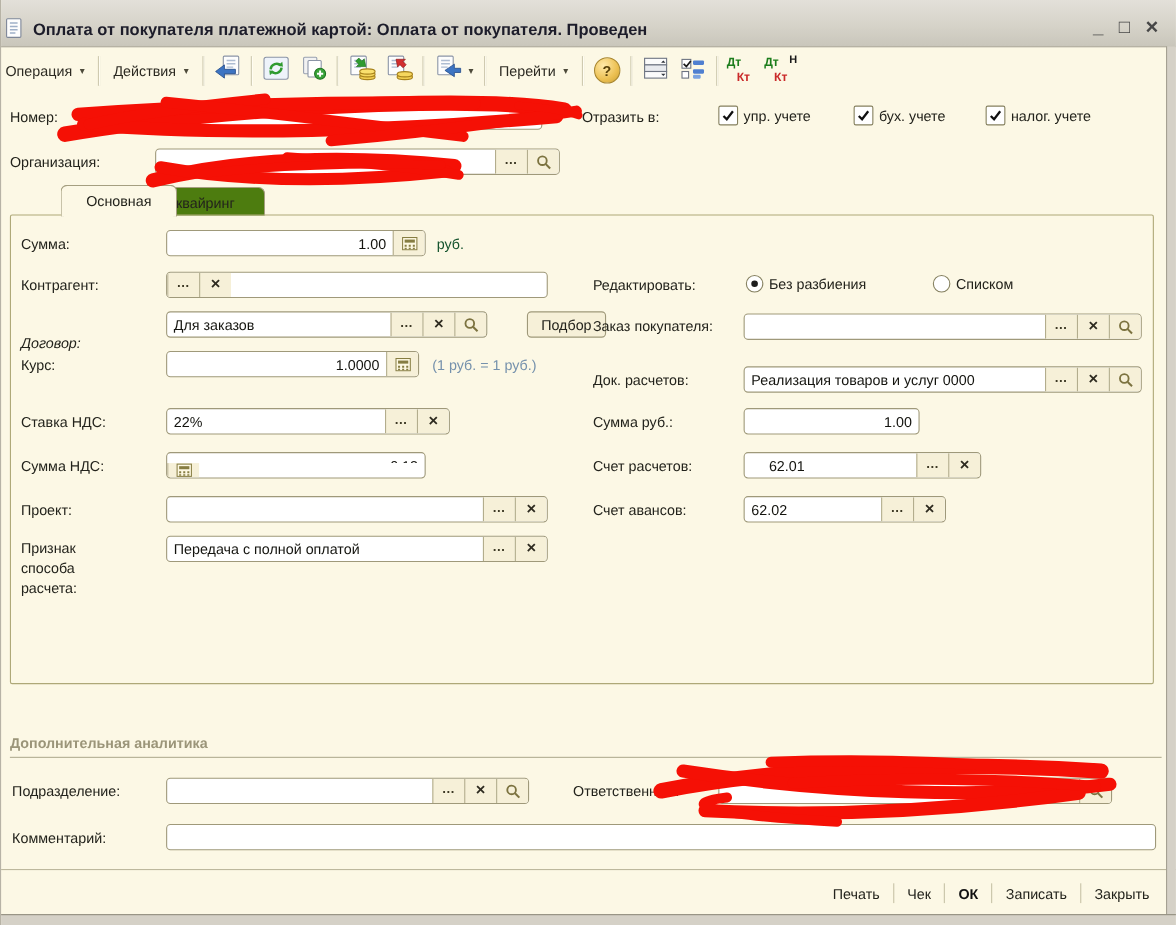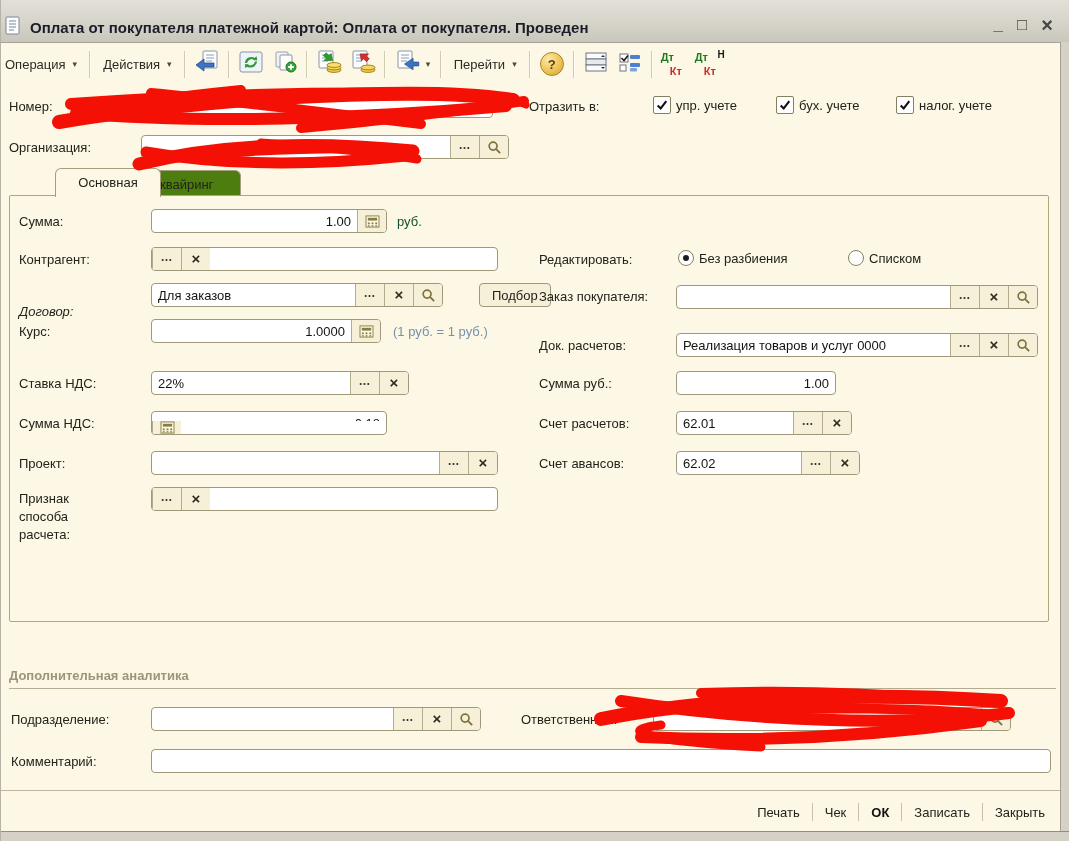--- a/index.html
+++ b/index.html
@@ -339,20 +339,21 @@
   <div class="fg" style="left:150px;top:451px;width:347px;">
     <div class="ftext"></div>
     <div class="fbtn dots">…</div>
     <div class="fbtn">
         <span class="xg">×</span>
       </div>
   </div>
 
   <div class="lblw" style="left:18px;top:490px;width:84px;">Признак способа расчета:</div>
   <div class="fg" style="left:150px;top:487px;width:347px;">
+    <div class="ftext">Передача с полной оплатой</div>
     <div class="fbtn dots">…</div>
     <div class="fbtn">
         <span class="xg">×</span>
       </div>
   </div>
 
   <div class="lbl" style="left:538px;top:252px;">Редактировать:</div>
   <div class="cbrow" style="left:677px;top:250px;">
     <span class="radio checked"></span>
     <span class="cl">Без разбиения</span>
@@ -391,21 +392,21 @@
         </svg>
     </div>
   </div>
 
   <div class="lbl" style="left:538px;top:376px;">Сумма руб.:</div>
   <div class="fg" style="left:675px;top:371px;width:160px;">
     <div class="ftext num">1.00</div>
   </div>
 
   <div class="lbl" style="left:538px;top:416px;">Счет расчетов:</div>
-  <div class="fg" style="left:675px;top:411px;width:176px;">
+  <div class="fg" style="left:675px;top:411px;width:216px;padding-left:16px;">
     <div class="ftext">62.01</div>
     <div class="fbtn dots">…</div>
     <div class="fbtn">
         <span class="xg">×</span>
       </div>
   </div>
 
   <div class="lbl" style="left:538px;top:456px;">Счет авансов:</div>
   <div class="fg" style="left:675px;top:451px;width:184px;">
     <div class="ftext">62.02</div>

